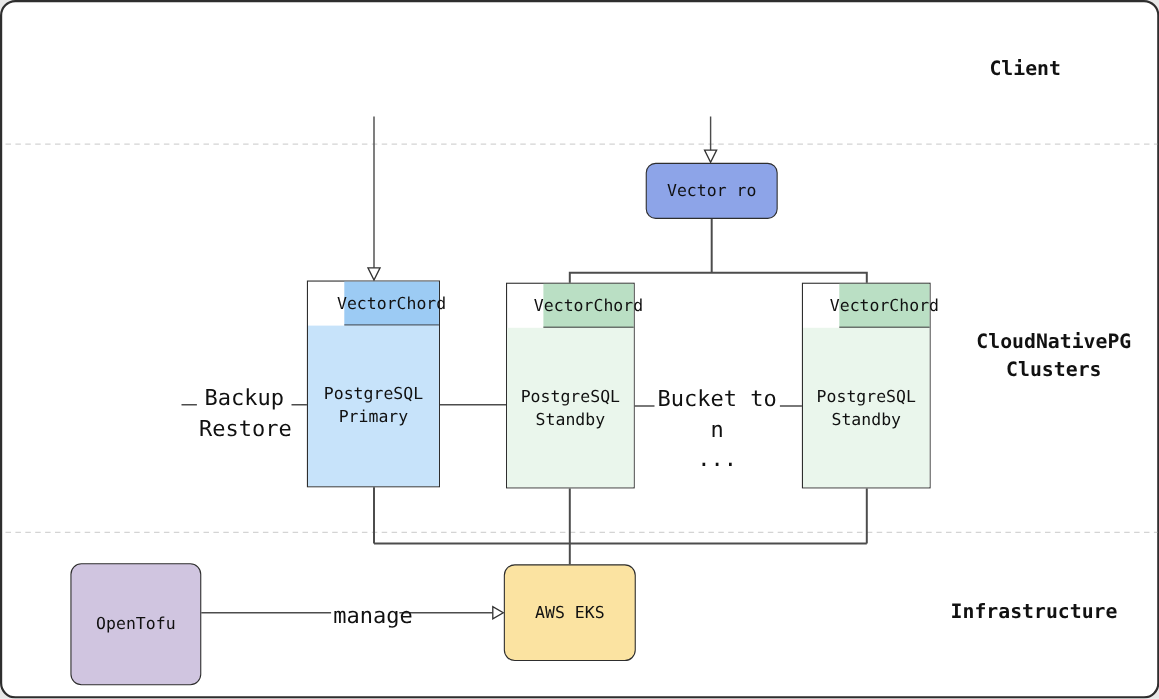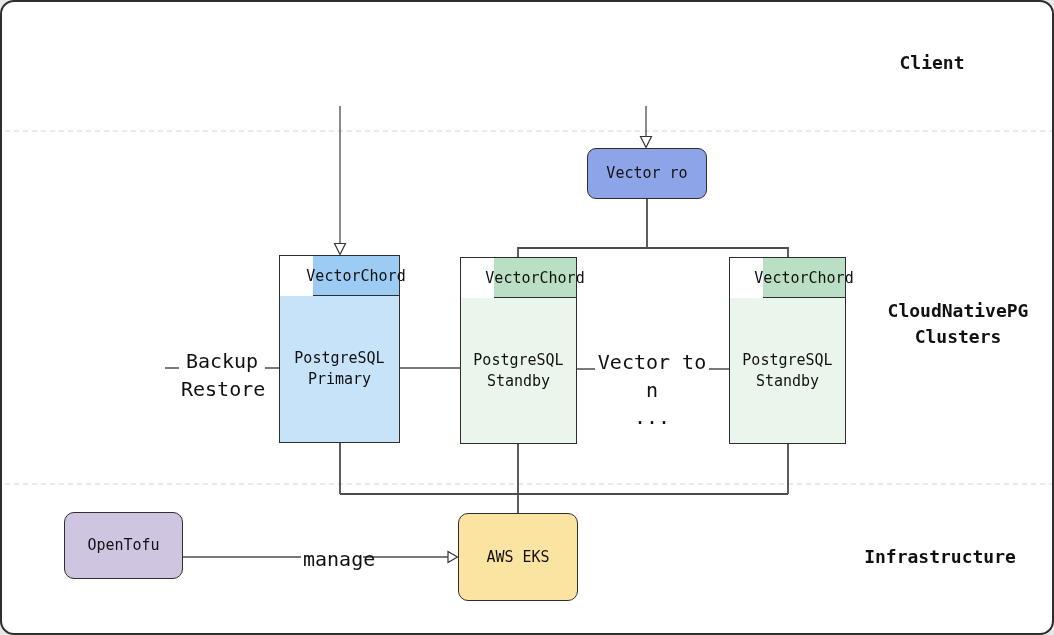--- a/index.html
+++ b/index.html
@@ -13,21 +13,21 @@
   .node{
     position:absolute;z-index:2;border:1px solid #2e2e2e;
     display:flex;align-items:center;justify-content:center;
     font-size:15px;text-align:center;white-space:pre-line;line-height:1.35;
   }
   .rounded{border-radius:10px;}
   .n-vector-insert{left:271px;top:14px;width:136px;height:90px;background:var(--client-node,#d6f5b8);}
   .n-vector-query{left:577px;top:14px;width:134px;height:90px;background:var(--client-node,#d6f5b8);}
   .n-pooler{left:585px;top:146px;width:120px;height:51px;background:var(--pooler,#8da4e8);border-radius:9px;}
   .n-s3{left:43px;top:322px;width:120px;height:87px;background:var(--storage,#fbe3a1);}
-  .n-opentofu{left:62px;top:510px;width:119px;height:67px;background:var(--opentofu,#d0c5e0);}
+  .n-opentofu{left:62px;top:510px;width:119px;height:111px;background:var(--opentofu,#d0c5e0);}
   .n-eks{left:456px;top:511px;width:120px;height:88px;background:var(--storage,#fbe3a1);}
   .dbnode{
     position:absolute;z-index:2;border:1px solid #2e2e2e;display:flex;flex-direction:column;
     font-size:15px;text-align:center;
   }
   .n-primary{left:277px;top:253px;width:121px;height:188px;}
   .n-standby1{left:458px;top:255px;width:117px;height:187px;}
   .n-standby2{left:727px;top:255px;width:117px;height:187px;}
   .db-header{
     height:40px;flex:0 0 40px;display:flex;align-items:center;justify-content:center;
@@ -107,17 +107,17 @@
     <div class="db-header hdr-green">VectorChord</div>
     <div class="db-body body-green">PostgreSQL
 Standby</div>
   </div>
 
   <div class="node rounded n-opentofu">OpenTofu</div>
   <div class="node rounded n-eks">AWS EKS</div>
 
   <div class="edge-label el-backup">Backup
 Restore</div>
-  <div class="edge-label el-scale">Vector to n
+  <div class="edge-label el-scale">Bucket to n
 ...</div>
   <div class="edge-label el-manage">manage</div>
 
 </div>
 
 </body></html>

